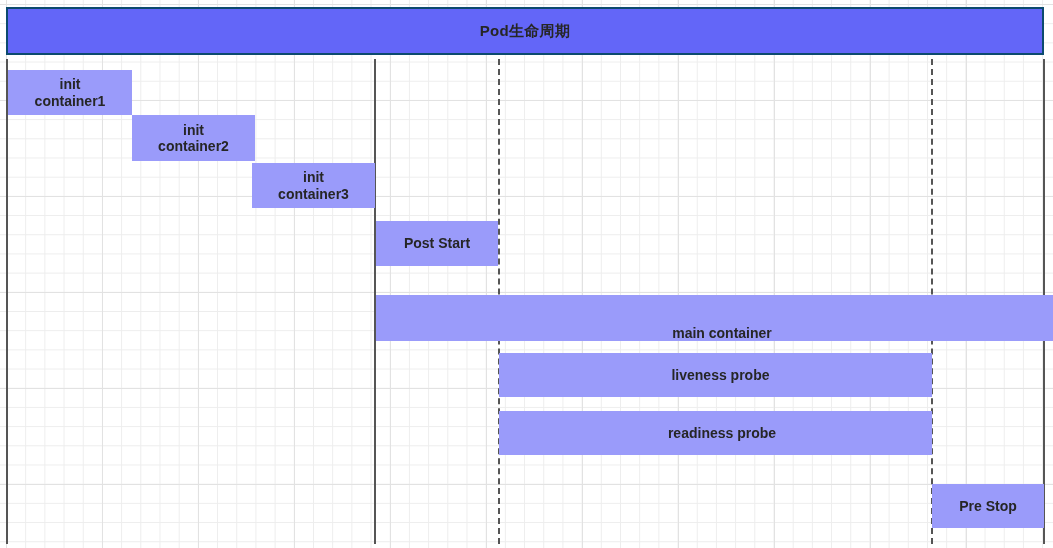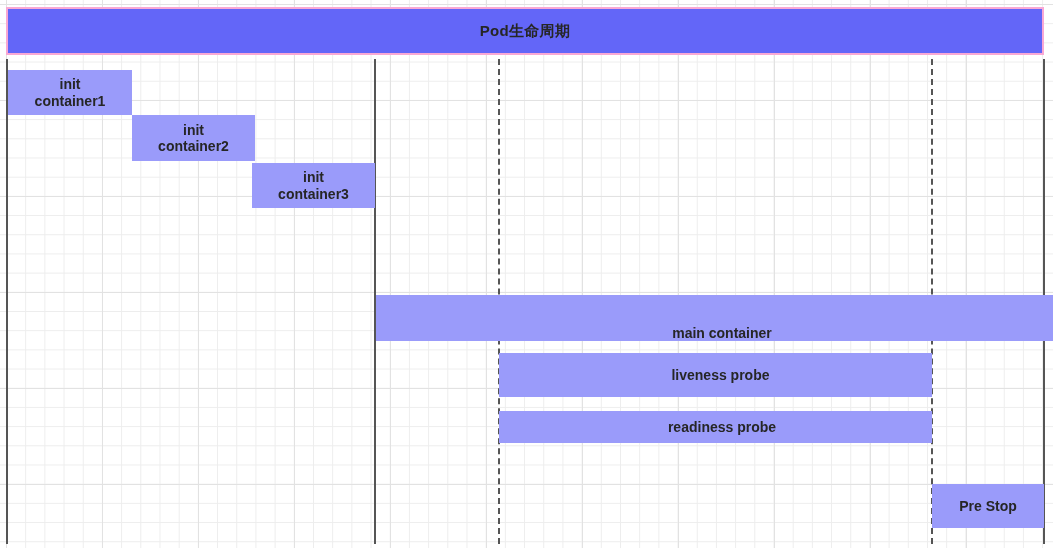--- a/index.html
+++ b/index.html
@@ -28,21 +28,21 @@
       linear-gradient(to bottom, #e2e2e2 1px, transparent 1px);
     background-size:96px 96px;
     background-position:6px 4px;
   }
 
   
   .title-bar{
     position:absolute;
     left:6px;top:7px;width:1038px;height:48px;
     background:#6366f8;
-    border:2px solid #f9a8d4;
+    border:2px solid #0c4a6e;
     box-sizing:border-box;
     display:flex;align-items:center;justify-content:center;
   }
   .title-text{
     font-size:15px;font-weight:bold;color:#262626;
     letter-spacing:.3px;
   }
 
   
   .vline{position:absolute;width:0;border-left:2px solid #555555;}
@@ -93,30 +93,33 @@
     </span>
   </div>
 
   <div class="bar" style="left:252px;top:163px;width:123px;height:45px;">
     <span>
       <span>init</span>
       <span>container3</span>
     </span>
   </div>
 
+  <div class="bar" style="left:376px;top:221px;width:122px;height:45px;">
+    <span>Post Start</span>
+  </div>
 
   <div class="bar" style="left:376px;top:295px;width:692px;height:46px;align-items:flex-end;">
     <span>main container</span>
   </div>
 
   <div class="bar" style="left:499px;top:353px;width:433px;height:44px;padding-left:10px;">
     <span>liveness probe</span>
   </div>
 
-  <div class="bar" style="left:499px;top:411px;width:433px;height:32px;padding-left:13px;">
+  <div class="bar" style="left:499px;top:411px;width:433px;height:44px;padding-left:13px;">
     <span>readiness probe</span>
   </div>
 
   <div class="bar" style="left:932px;top:484px;width:112px;height:44px;">
     <span>Pre Stop</span>
   </div>
 
 </div>
 
 </body></html>

